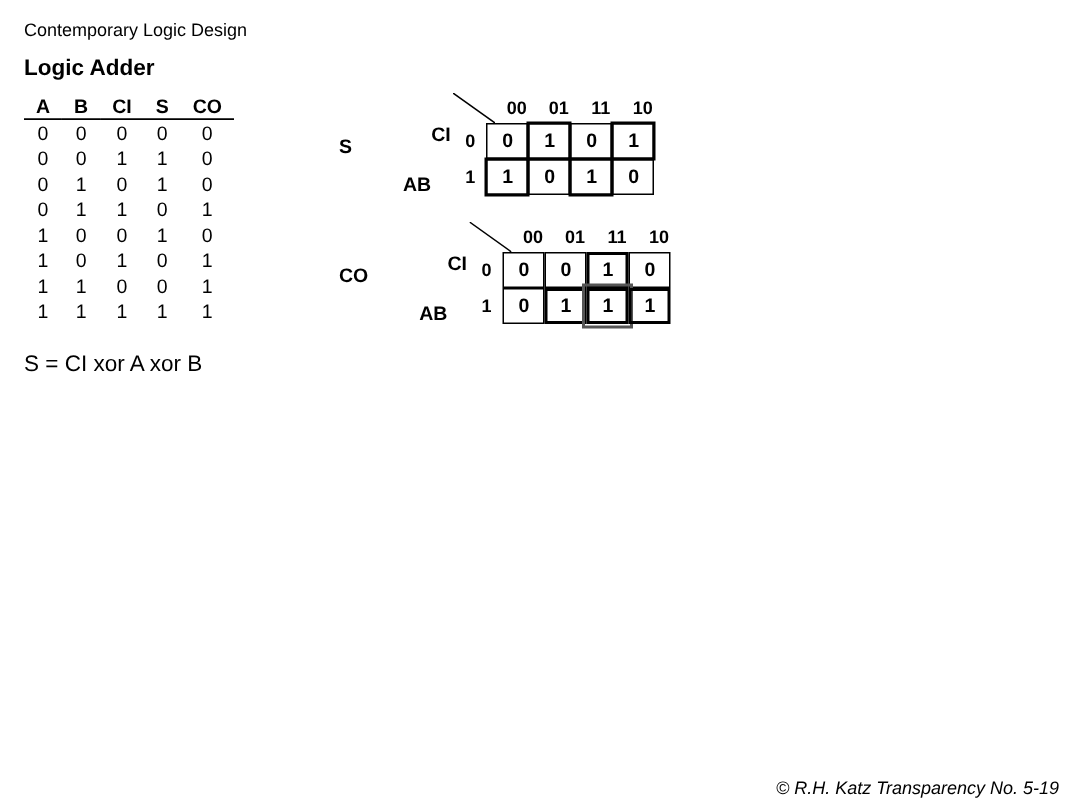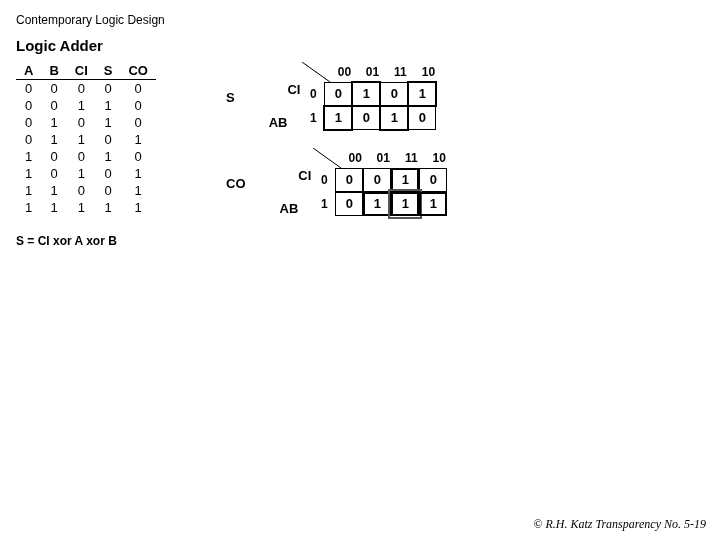--- a/index.html
+++ b/index.html
@@ -124,33 +124,32 @@
       font-size: 13px;
       font-weight: bold;
       position: relative;
     }
 
     #equations {
       padding: 10px 16px;
     }
 
     .eq-line {
-      font-size: 12px;
-      font-weight: bold;
+      font-size: 15px;
+      font-weight: normal;
       margin-bottom: 6px;
     }
 
     #footer {
       position: absolute;
       bottom: 8px;
       right: 14px;
       font-size: 12px;
       font-style: italic;
       color: #000;
-      font-family: Liberation Serif, serif;
     }
   </style>
 </head>
 <body>
 
 <div id="header">
   <div id="top-right">
     <div>Contemporary Logic Design</div>
   </div>
 </div>

